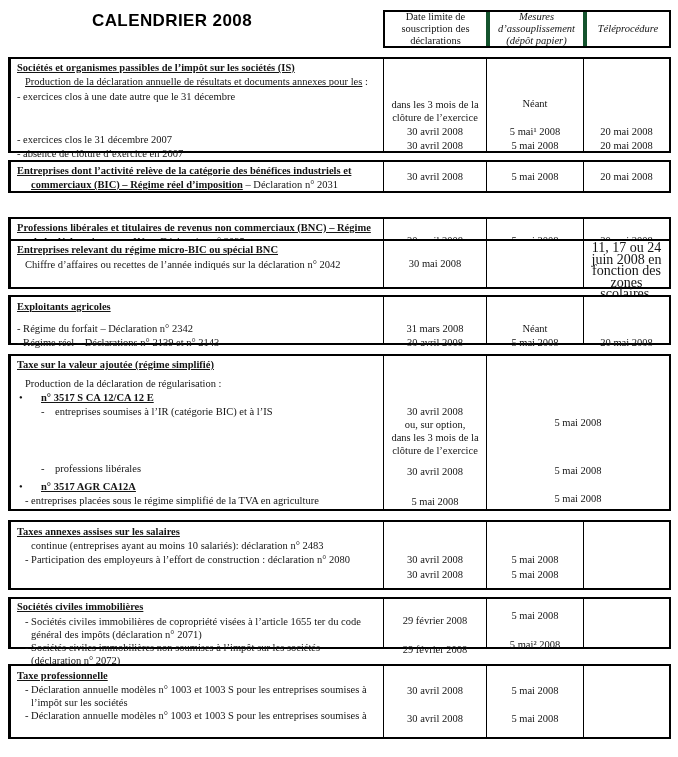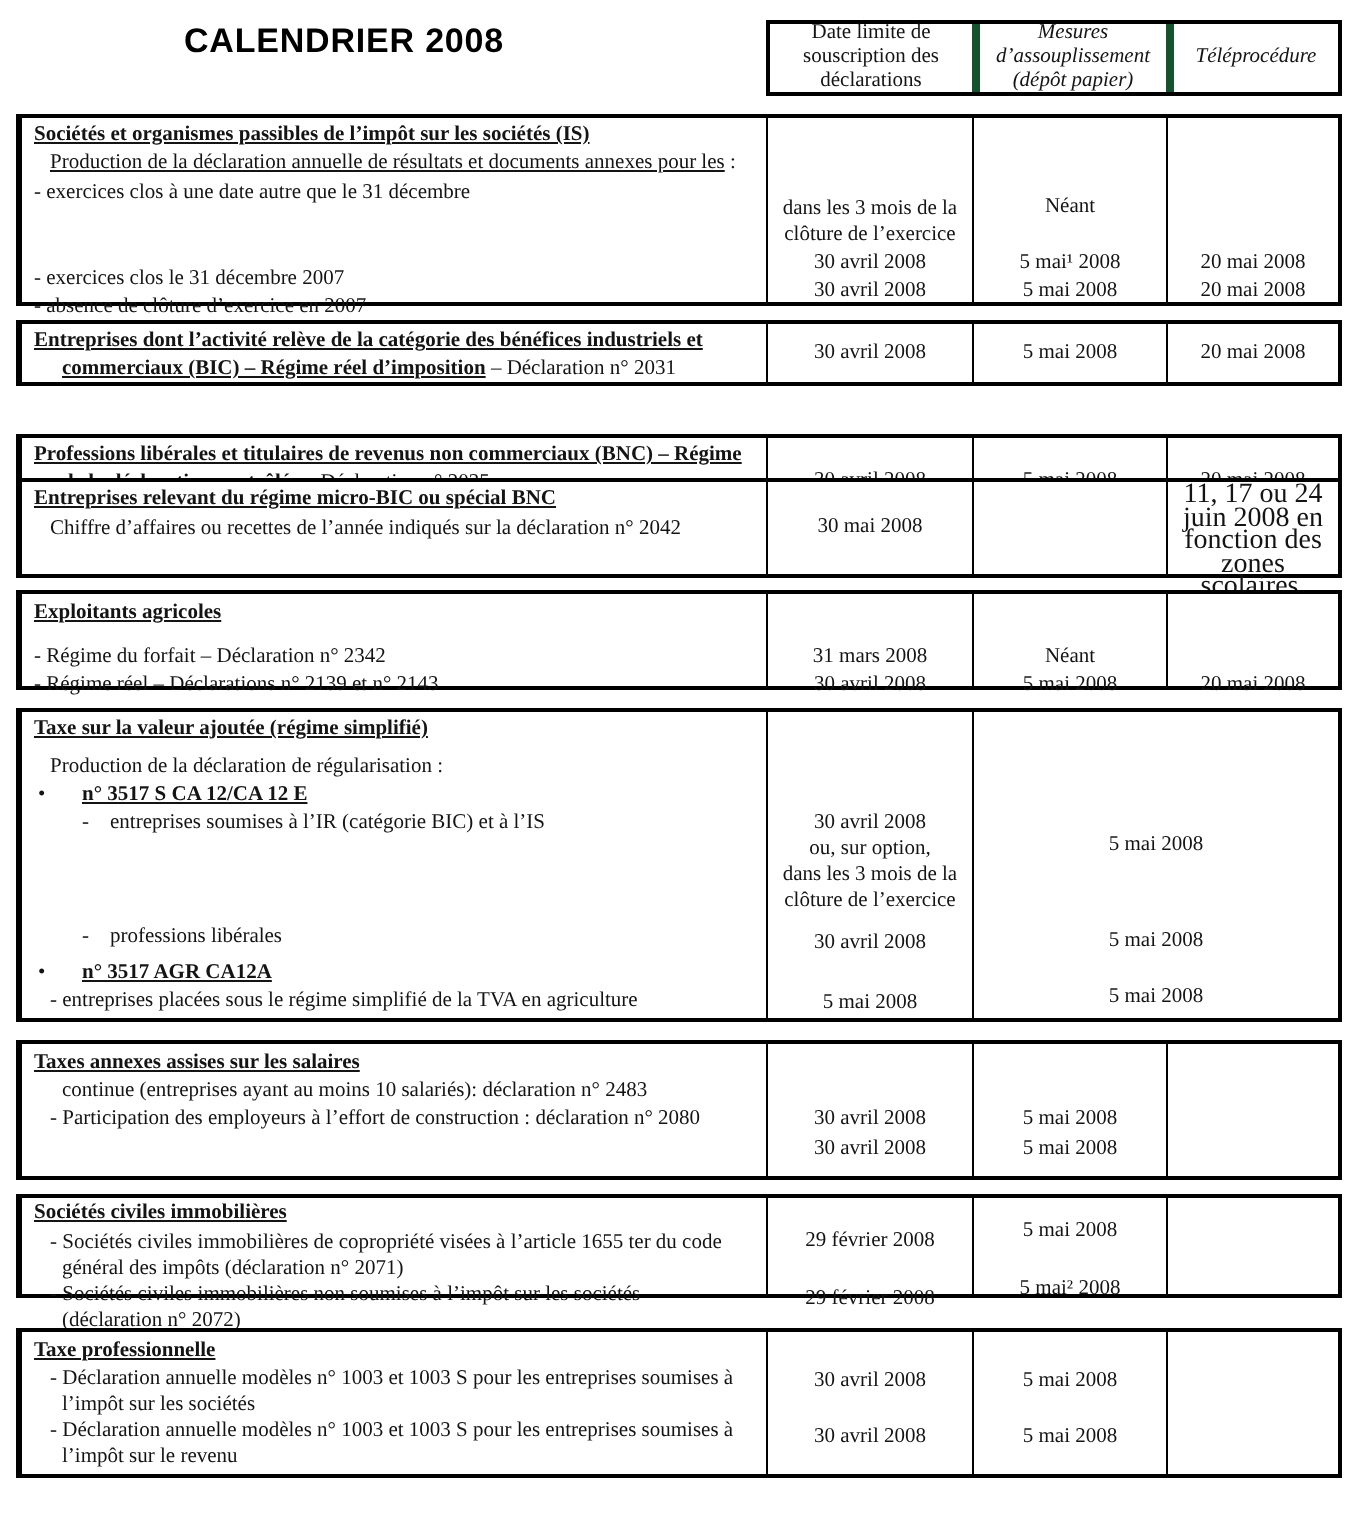--- a/index.html
+++ b/index.html
@@ -203,21 +203,20 @@
     </div>
     <div class="col w3 datecol"></div>
   </div>
 
   <div class="sec" style="top:664px;height:75px">
     <div class="col w-label">
       <div class="ln heading" style="margin-top:3px">Taxe professionnelle</div>
       <div class="ln13 ind1">- Déclaration annuelle modèles n° 1003 et 1003 S pour les entreprises soumises à</div>
       <div class="ln13 ind2">l’impôt sur les sociétés</div>
       <div class="ln13 ind1">- Déclaration annuelle modèles n° 1003 et 1003 S pour les entreprises soumises à</div>
-      <div class="ln13 ind2">l’impôt sur le revenu</div>
     </div>
     <div class="col w1 datecol">
       <div class="ln" style="margin-top:18px">30 avril 2008</div>
       <div class="ln" style="margin-top:14px">30 avril 2008</div>
     </div>
     <div class="col w2 datecol">
       <div class="ln" style="margin-top:18px">5 mai 2008</div>
       <div class="ln" style="margin-top:14px">5 mai 2008</div>
     </div>
     <div class="col w3 datecol"></div>

